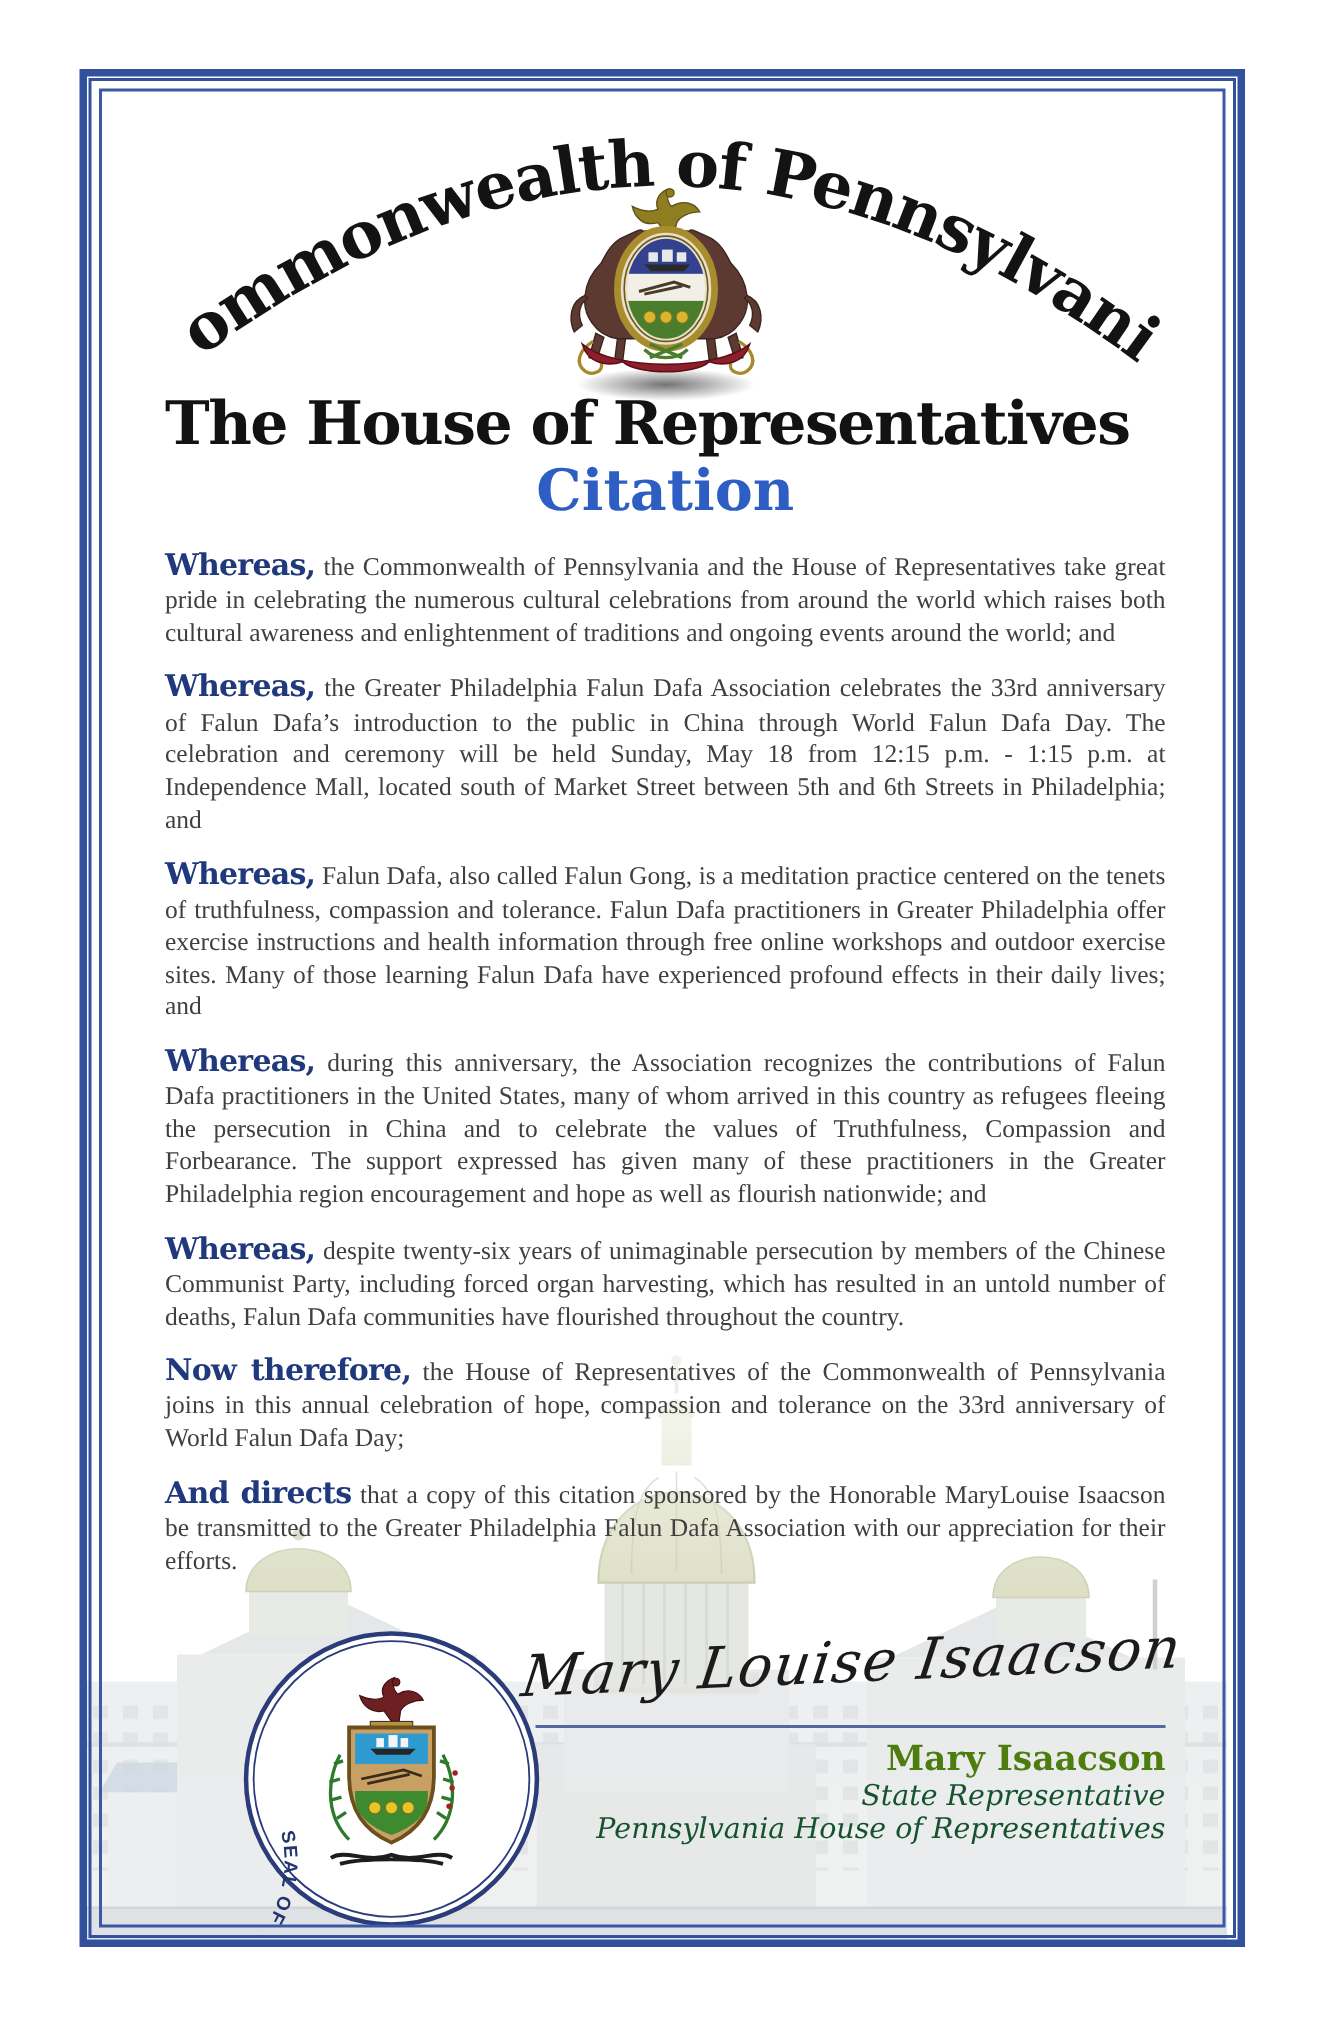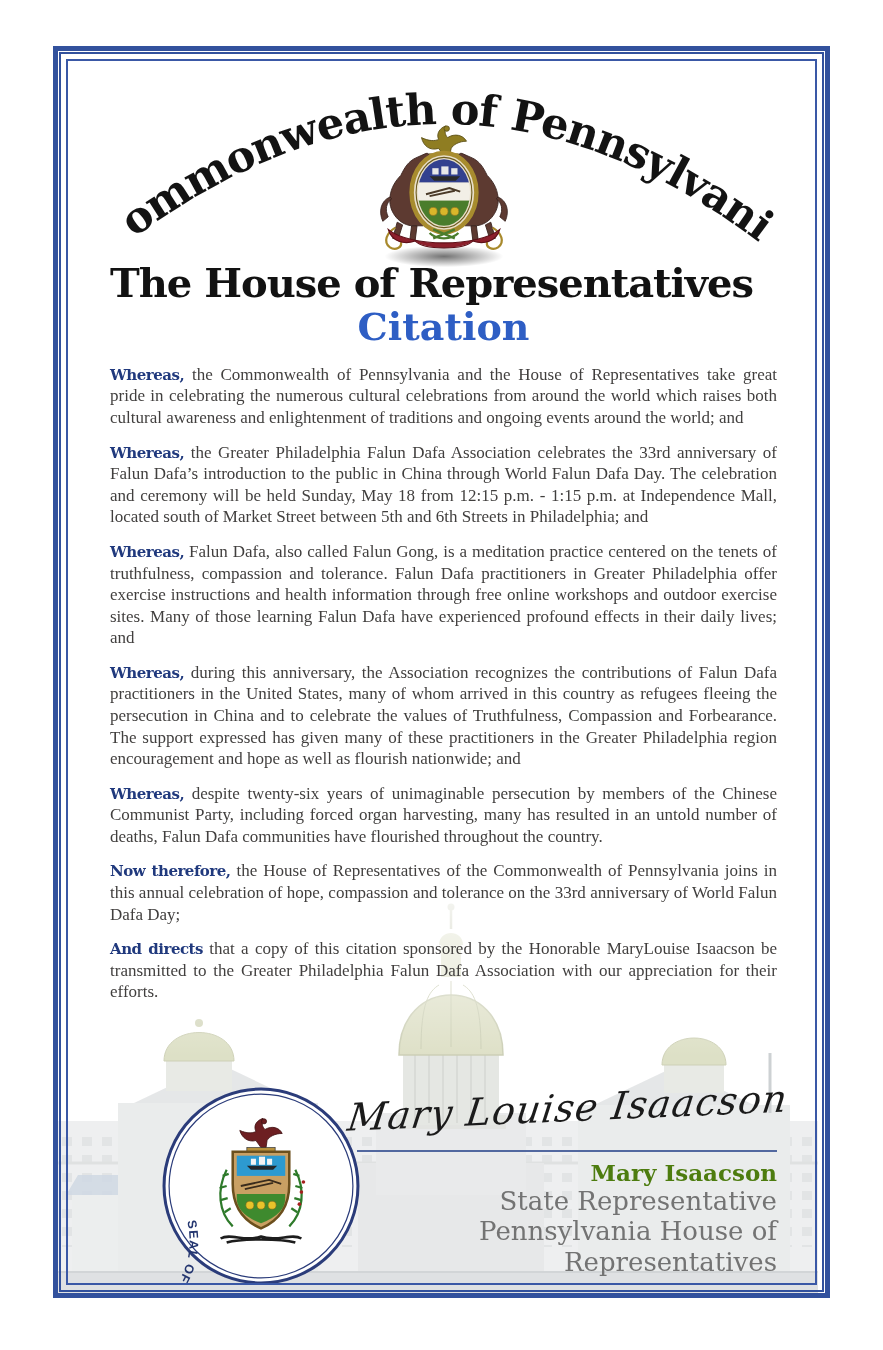--- a/index.html
+++ b/index.html
@@ -28,42 +28,42 @@
     margin:3px 0 13px; text-align:center; font-family:"DejaVu Serif", serif;
     font-weight:700; font-size:38px; color:#2e5ec4; letter-spacing:0px; line-height:1.05;
   }
   .body-text { margin-top:17px; }
   .body-text p {
     margin:0 0 13px; text-align:justify; font-size:17px; line-height:1.27;
     color:#413f3e;
   }
   .lead {
     font-family:"DejaVu Serif", serif; font-weight:700; color:#20397d;
-    font-size:15px; letter-spacing:-0.5px;
+    font-size:20px; letter-spacing:-0.5px;
   }
 
   
   .seal { position:absolute; left:160px; top:1085px; width:202px; height:202px; z-index:4; }
 
   
   .sig-block { position:absolute; right:106px; top:1096px; width:420px; z-index:4; text-align:right; }
   .sig-script {
     font-family:"DejaVu Serif", serif; font-style:italic; font-size:38px;
     color:#1b1b1b; letter-spacing:1px; white-space:nowrap; text-align:left;
     transform:rotate(-2.5deg) skewX(-10deg); transform-origin:left bottom;
     height:60px; margin-left:-14px;
   }
   .sig-line { border-top:2px solid #52689f; margin-top:-6px; }
   .sig-name {
     font-family:"DejaVu Serif", serif; font-weight:700; font-size:23px;
     color:#4d7c0f; margin-top:7px;
   }
   .sig-title, .sig-org, .sig-district {
-    font-family:"DejaVu Serif", serif; font-size:26px;
-    color:#737373; line-height:1.17;
+    font-family:"DejaVu Serif", serif; font-style:italic; font-size:19px;
+    color:#14532d; line-height:1.17;
   }
 </style>
 </head>
 <body>
 
 <div class="page">
 
   <svg class="capitol" viewBox="0 0 760 430" preserveAspectRatio="none">
     <defs>
       <linearGradient id="fade" x1="0" y1="0" x2="0" y2="1">
@@ -220,21 +220,21 @@
     </svg>
 
     <div class="house-title">The House of Representatives</div>
     <div class="citation-title">Citation</div>
 
     <div class="body-text">
       <p><span class="lead">Whereas,</span> <span>the Commonwealth of Pennsylvania and the House of Representatives take great pride in celebrating the numerous cultural celebrations from around the world which raises both cultural awareness and enlightenment of traditions and ongoing events around the world; and</span></p>
       <p><span class="lead">Whereas,</span> <span>the Greater Philadelphia Falun Dafa Association celebrates the 33rd anniversary of Falun Dafa’s introduction to the public in China through World Falun Dafa Day. The celebration and ceremony will be held Sunday, May 18 from 12:15 p.m. - 1:15 p.m. at Independence Mall, located south of Market Street between 5th and 6th Streets in Philadelphia; and</span></p>
       <p><span class="lead">Whereas,</span> <span>Falun Dafa, also called Falun Gong, is a meditation practice centered on the tenets of truthfulness, compassion and tolerance. Falun Dafa practitioners in Greater Philadelphia offer exercise instructions and health information through free online workshops and outdoor exercise sites. Many of those learning Falun Dafa have experienced profound effects in their daily lives; and</span></p>
       <p><span class="lead">Whereas,</span> <span>during this anniversary, the Association recognizes the contributions of Falun Dafa practitioners in the United States, many of whom arrived in this country as refugees fleeing the persecution in China and to celebrate the values of Truthfulness, Compassion and Forbearance. The support expressed has given many of these practitioners in the Greater Philadelphia region encouragement and hope as well as flourish nationwide; and</span></p>
-      <p><span class="lead">Whereas,</span> <span>despite twenty-six years of unimaginable persecution by members of the Chinese Communist Party, including forced organ harvesting, many has resulted in an untold number of deaths, Falun Dafa communities have flourished throughout the country.</span></p>
+      <p><span class="lead">Whereas,</span> <span>despite twenty-six years of unimaginable persecution by members of the Chinese Communist Party, including forced organ harvesting, which has resulted in an untold number of deaths, Falun Dafa communities have flourished throughout the country.</span></p>
       <p><span class="lead">Now therefore,</span> <span>the House of Representatives of the Commonwealth of Pennsylvania joins in this annual celebration of hope, compassion and tolerance on the 33rd anniversary of World Falun Dafa Day;</span></p>
       <p><span class="lead">And directs</span> <span>that a copy of this citation sponsored by the Honorable MaryLouise Isaacson be transmitted to the Greater Philadelphia Falun Dafa Association with our appreciation for their efforts.</span></p>
     </div>
   </div>
 
   <svg class="seal" viewBox="0 0 200 200">
     <defs>
       <path id="sealRing" d="M 27,135 A 80,80 0 1 1 26.9,134.6" fill="none"></path>
     </defs>
     <circle cx="100" cy="100" r="96" fill="#ffffff" stroke="#2b3c7a" stroke-width="3"></circle>

